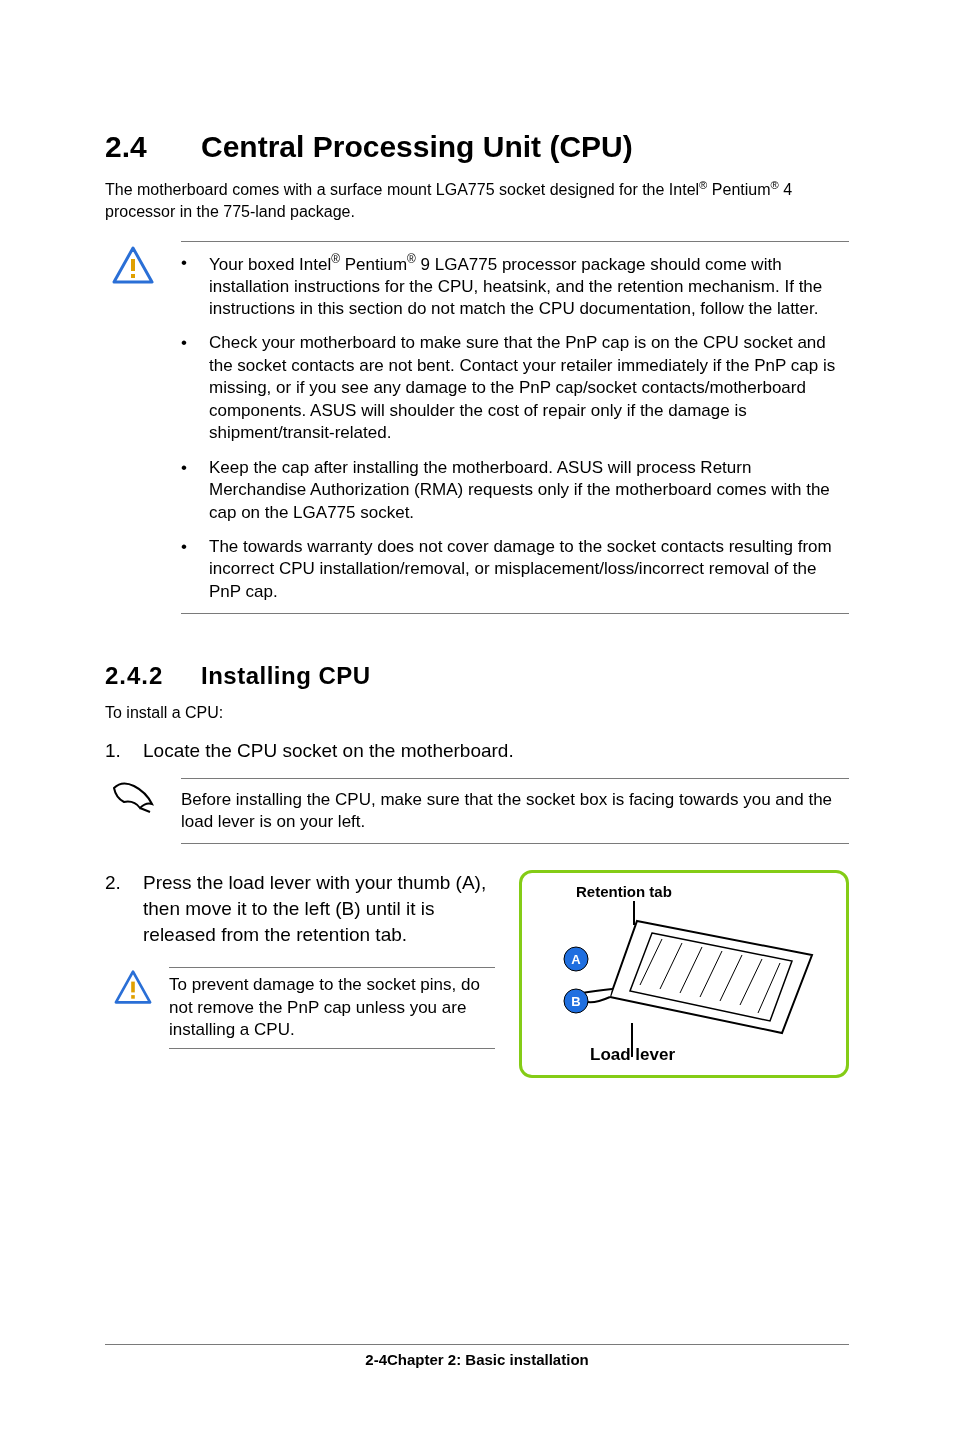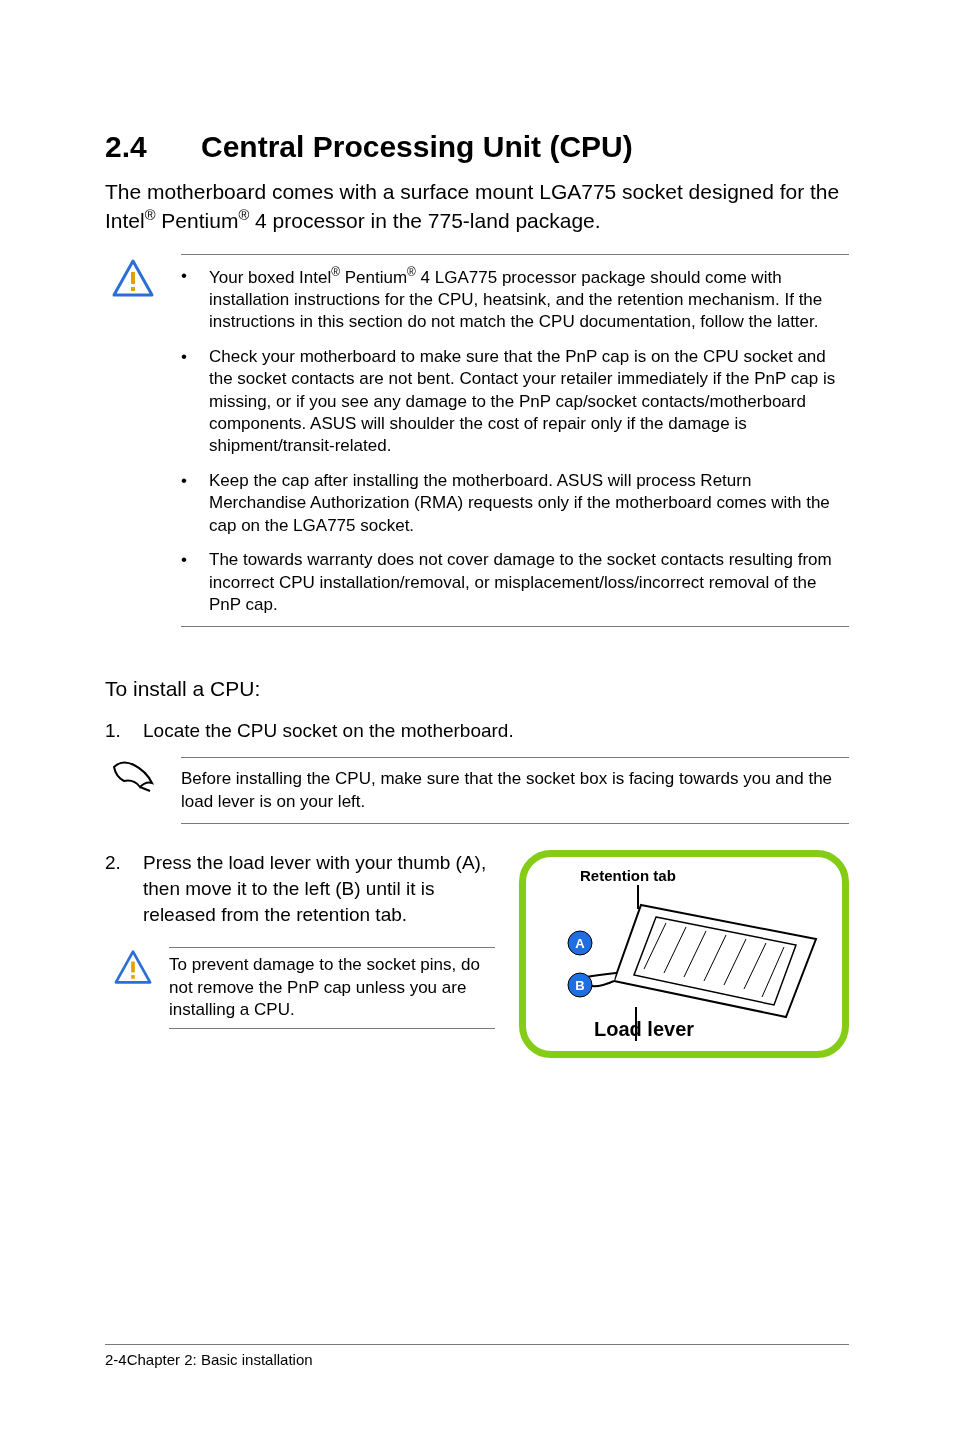--- a/index.html
+++ b/index.html
@@ -2,21 +2,21 @@
 <html><head>
 <meta charset="utf-8">
 <style>
   * { box-sizing: border-box; margin: 0; padding: 0; }
   html, body { width: 954px; min-height: 1438px; background: #fff; font-family: Arial, Helvetica, sans-serif; color: #000; }
   .page { padding: 130px 105px 12px 105px; position: relative; min-height: 1438px; }
   .main-heading { font-size: 30px; font-weight: bold; margin-bottom: 14px; }
   .main-heading .num { display: inline-block; width: 96px; }
   .sub-heading { font-size: 24px; font-weight: bold; margin-bottom: 12px; letter-spacing: 0.5px; font-family: "Arial Black", Arial, sans-serif; }
   .sub-heading .num { display: inline-block; width: 96px; letter-spacing: 1px; }
-  .body-text { font-size: 21px; line-height: 1.35; margin-bottom: 18px; }
+  .body-text { font-size: 16px; line-height: 1.35; margin-bottom: 18px; }
   .sup { font-size: 0.7em; vertical-align: super; }
   .callout { display: flex; gap: 20px; margin-top: 8px; margin-bottom: 8px; }
   .callout .icon-col { flex: 0 0 56px; display: flex; justify-content: center; align-items: flex-start; padding-top: 4px; }
   .callout .text-col { flex: 1; }
   .hr-top { border: none; border-top: 1px solid #7a7a7a; margin: 0 0 10px 0; }
   .hr-bot { border: none; border-top: 1px solid #7a7a7a; margin: 10px 0 0 0; }
   .note-list { list-style: none; font-size: 17px; line-height: 1.32; }
   .note-list > li { display: flex; margin-bottom: 12px; }
   .note-list > li:last-child { margin-bottom: 0; }
   .note-list .bullet { flex: 0 0 28px; }
@@ -24,26 +24,26 @@
   .step-row { display: flex; font-size: 19px; line-height: 1.35; margin-bottom: 14px; }
   .step-row .step-num { flex: 0 0 38px; }
   .two-col { display: flex; gap: 24px; }
   .two-col .left { flex: 1; }
   .two-col .right { flex: 0 0 330px; }
   .inner-callout { display: flex; margin-top: 20px; gap: 8px; }
   .inner-callout .icon-col2 { flex: 0 0 56px; display: flex; justify-content: center; align-items: flex-start; padding-top: 2px; }
   .inner-callout .text-col2 { flex: 1; }
   .hr-inner-top { border: none; border-top: 1px solid #7a7a7a; margin: 0 0 6px 0; }
   .hr-inner-bot { border: none; border-top: 1px solid #7a7a7a; margin: 6px 0 0 0; }
-  .figure-box { border: 7px solid #84cc16; border-radius: 32px; width: 330px; height: 208px; position: relative; overflow: hidden; }
+  .figure-box { border: 3px solid #84cc16; border-radius: 13px; width: 330px; height: 208px; position: relative; overflow: hidden; }
   .fig-label-top { position: absolute; top: 10px; left: 54px; font-weight: bold; font-size: 15px; font-family: "Arial Black", Arial, sans-serif; }
-  .fig-label-bot { position: absolute; bottom: 10px; left: 68px; font-weight: bold; font-size: 20px; font-family: "Arial Black", Arial, sans-serif; }
+  .fig-label-bot { position: absolute; bottom: 10px; left: 68px; font-weight: bold; font-size: 17px; font-family: "Arial Black", Arial, sans-serif; }
   .footer { position: absolute; bottom: 70px; left: 0; right: 0; padding: 0 105px; }
   .footer-line { border: none; border-top: 1px solid #7a7a7a; margin-bottom: 6px; }
-  .footer-row { display: flex; justify-content: flex-start; font-size: 15px; font-weight: normal; font-family: "Arial Black", Arial, sans-serif; }
+  .footer-row { display: flex; justify-content: center; font-size: 15px; font-weight: bold; font-family: "Arial Black", Arial, sans-serif; }
   .spacer-lg { height: 40px; }
 </style>
 </head>
 <body>
 
 <div class="page">
 
   <h1 class="main-heading">
     <span class="num">2.4</span><span>Central Processing Unit (CPU)</span>
   </h1>
@@ -60,21 +60,21 @@
         <rect x="20" y="14" width="4" height="12" fill="#e0a000"></rect>
         <rect x="20" y="29" width="4" height="4" fill="#e0a000"></rect>
       </svg>
     </div>
     <div class="text-col">
       <hr class="hr-top">
       <ul class="note-list">
         <li>
           <span class="bullet">•</span>
           <span>
-            <span>Your boxed Intel</span><span class="sup">®</span><span> Pentium</span><span class="sup">®</span><span> 4 LGA775 processor package should come with installation instructions for the CPU, heatsink, and the retention mechanism. If the instructions in this section do not match the CPU documentation, follow the latter.</span>
+            <span>Your boxed Intel</span><span class="sup">®</span><span> Pentium</span><span class="sup">®</span><span> 9 LGA775 processor package should come with installation instructions for the CPU, heatsink, and the retention mechanism. If the instructions in this section do not match the CPU documentation, follow the latter.</span>
           </span>
         </li>
         <li>
           <span class="bullet">•</span>
           <span>Check your motherboard to make sure that the PnP cap is on the CPU socket and the socket contacts are not bent. Contact your retailer immediately if the PnP cap is missing, or if you see any damage to the PnP cap/socket contacts/motherboard components. ASUS will shoulder the cost of repair only if the damage is shipment/transit-related.</span>
         </li>
         <li>
           <span class="bullet">•</span>
           <span>Keep the cap after installing the motherboard. ASUS will process Return Merchandise Authorization (RMA) requests only if the motherboard comes with the cap on the LGA775 socket.</span>
         </li>
@@ -82,20 +82,23 @@
           <span class="bullet">•</span>
           <span>The towards warranty does not cover damage to the socket contacts resulting from incorrect CPU installation/removal, or misplacement/loss/incorrect removal of the PnP cap.</span>
         </li>
       </ul>
       <hr class="hr-bot">
     </div>
   </div>
 
   <div class="spacer-lg"></div>
 
+  <h2 class="sub-heading">
+    <span class="num">2.4.2</span><span>Installing CPU</span>
+  </h2>
 
   <p class="body-text" style="margin-bottom:14px;">To install a CPU:</p>
 
   <div class="step-row">
     <span class="step-num">1.</span>
     <span>Locate the CPU socket on the motherboard.</span>
   </div>
 
   <div class="callout">
     <div class="icon-col">

